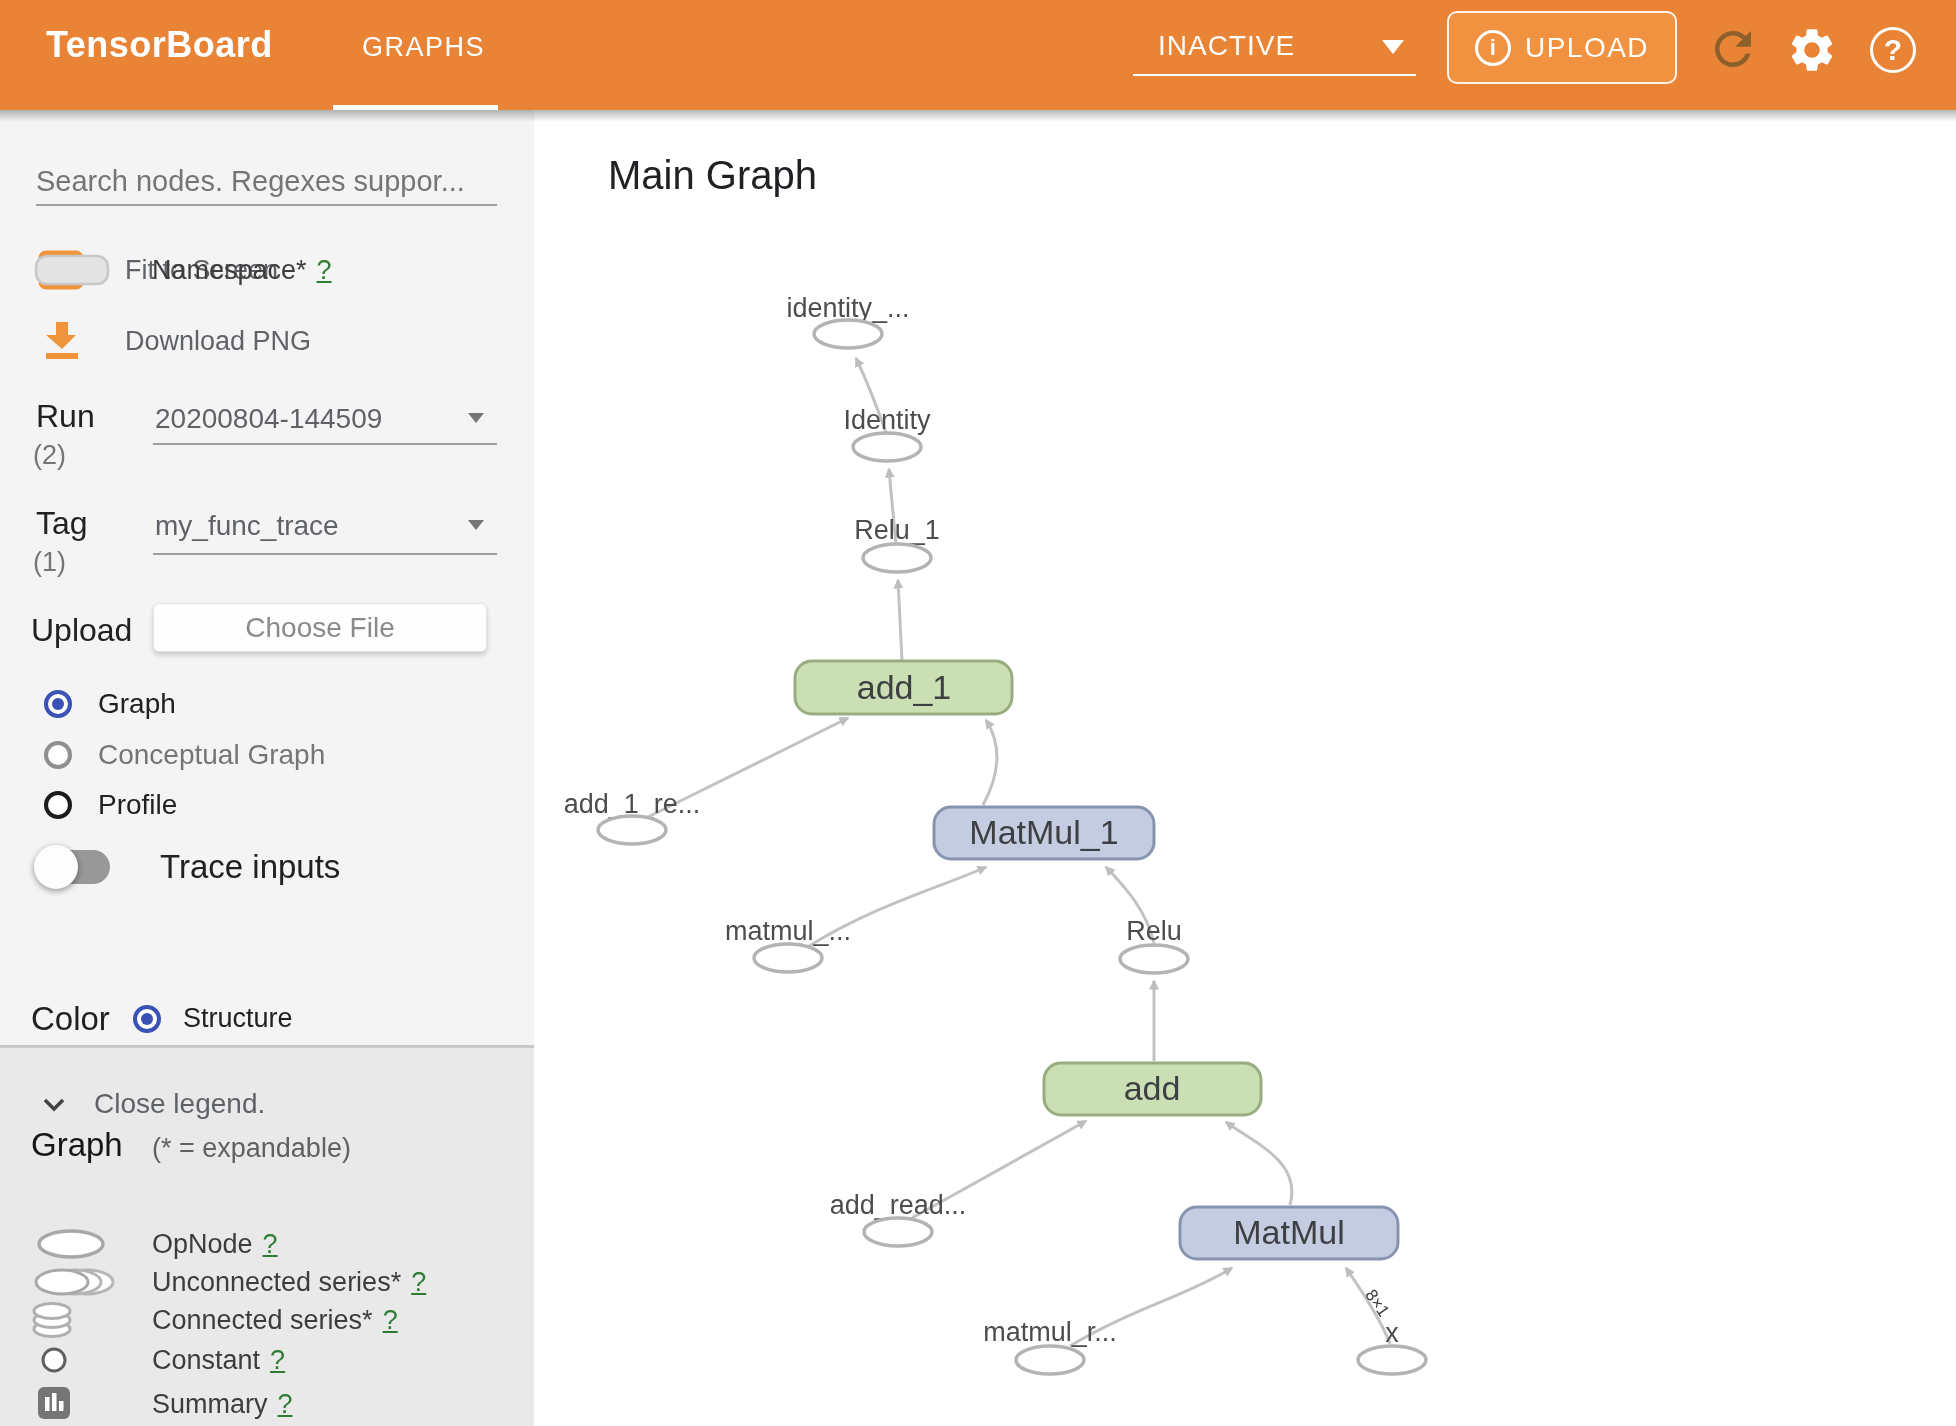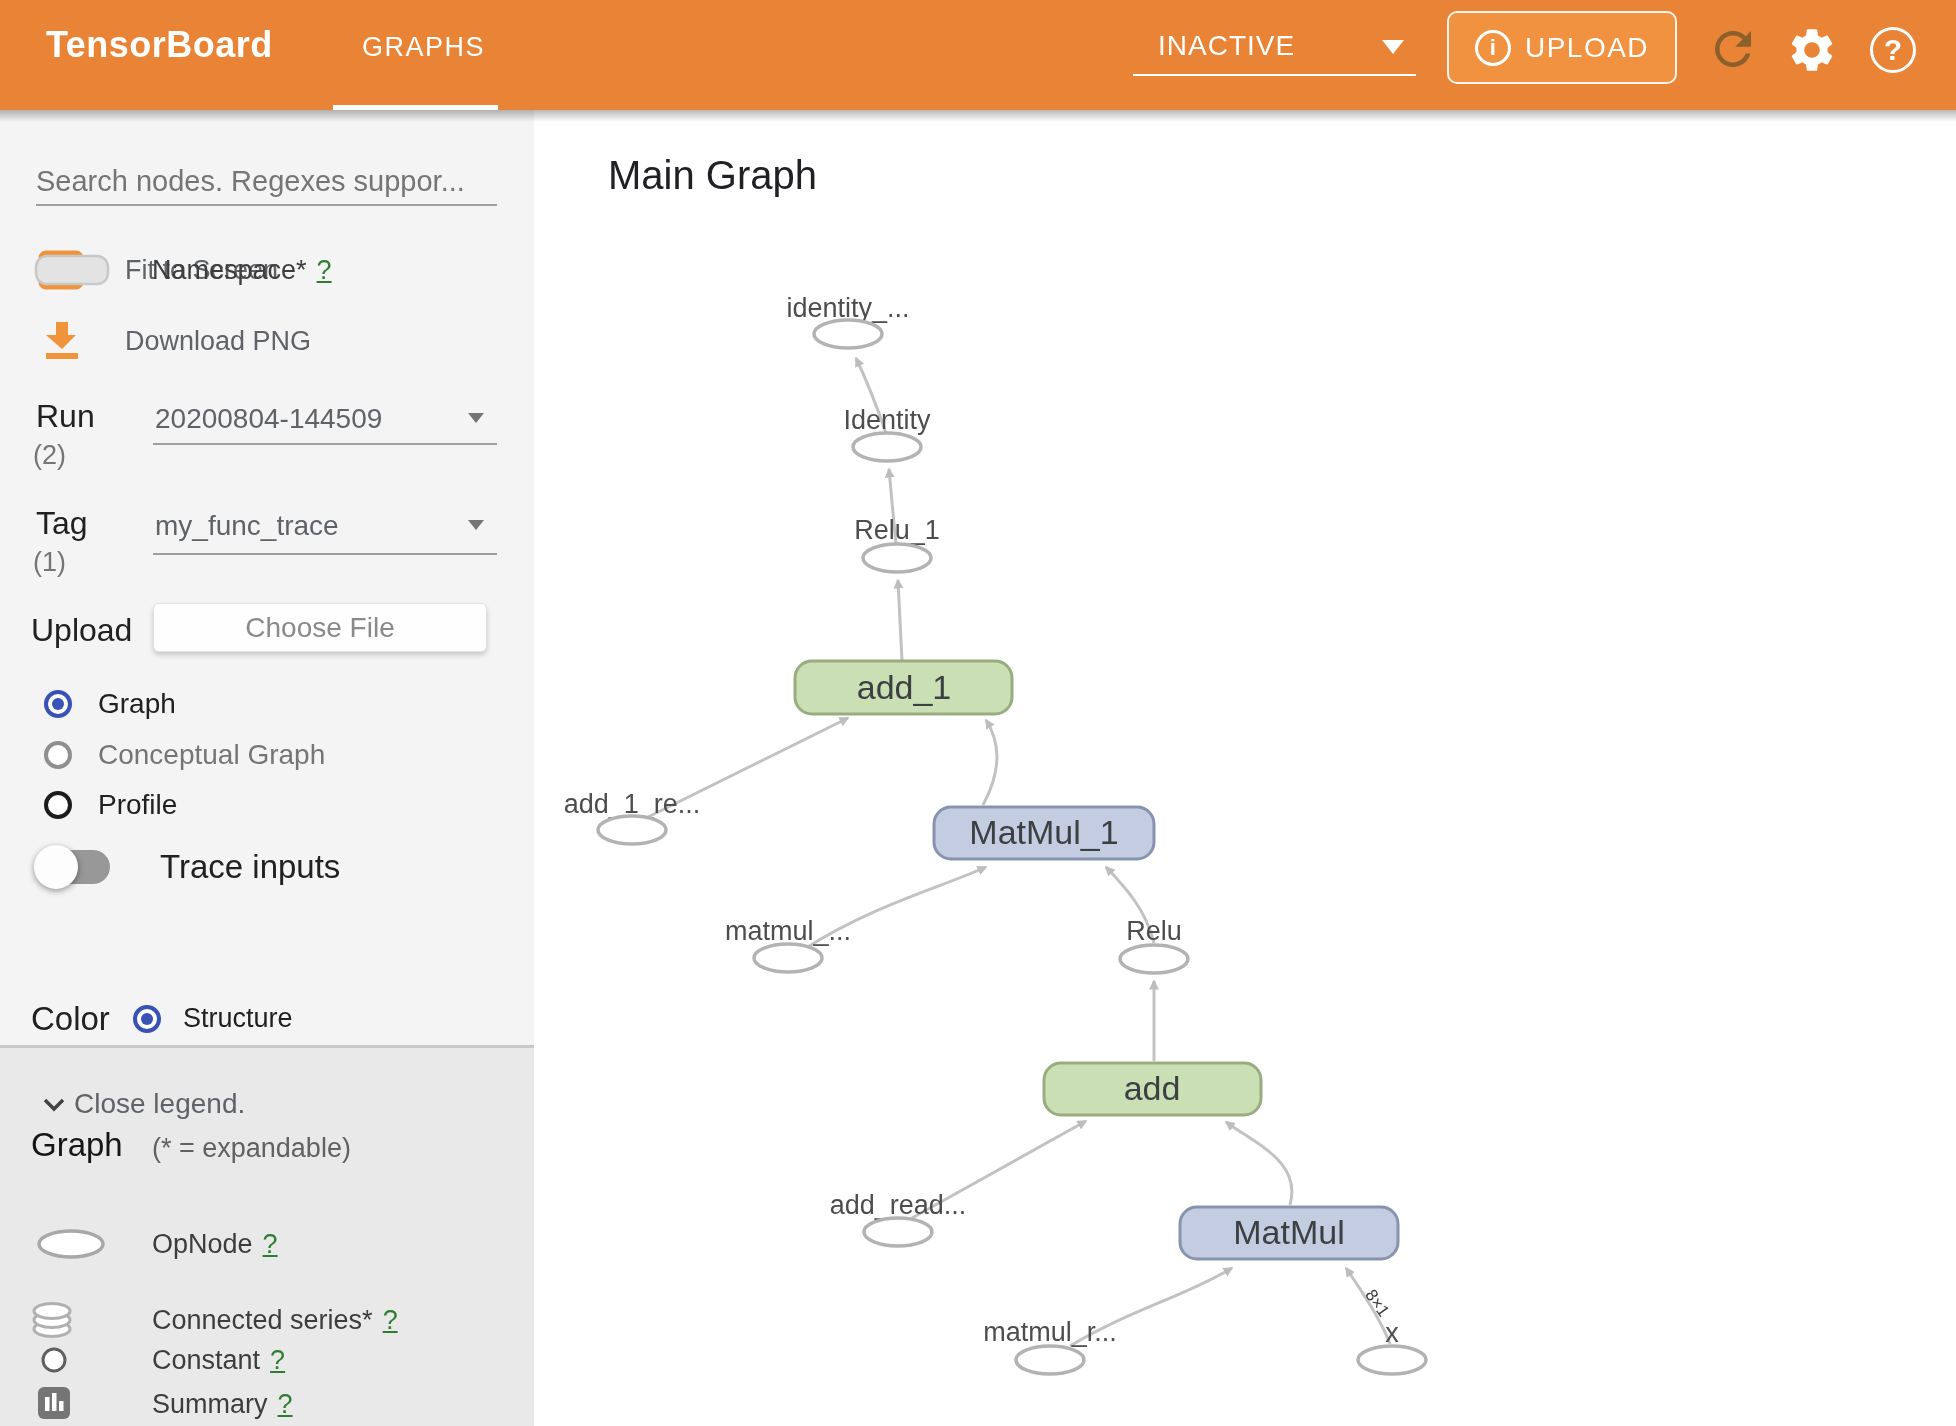--- a/index.html
+++ b/index.html
@@ -55,21 +55,21 @@
   .radio-label { font-size:28px; color:#212121; }
   .radio-label.dim { color:#757575; }
   .toggle-row { position:absolute; left:38px; display:flex; align-items:center; cursor:pointer; }
   .toggle-track { position:relative; width:72px; height:34px; border-radius:17px; background:#989898; }
   .toggle-thumb { position:absolute; left:-4px; top:-5px; width:44px; height:44px; border-radius:50%;
     background:#fdfdfd; box-shadow:0 2px 6px rgba(0,0,0,0.4); }
   .toggle-label { margin-left:50px; font-size:33px; color:#212121; }
 
   .legend-area { position:absolute; left:0; top:935px; width:534px; height:381px; background:#e9e9e9;
     border-top:3px solid #c9c9c9; }
-  .close-legend { position:absolute; left:42px; top:40px; display:flex; align-items:center; gap:8px; cursor:pointer; }
+  .close-legend { position:absolute; left:42px; top:40px; display:flex; align-items:center; gap:28px; cursor:pointer; }
   .close-legend-text { font-size:28px; color:#5f6368; }
   .legend-title { position:absolute; left:31px; top:78px; font-size:33px; color:#161616; }
   .legend-sub { position:absolute; left:152px; top:85px; font-size:27px; color:#616161; }
   .legend-row { position:absolute; left:0; width:534px; height:40px; }
   .legend-icon { position:absolute; left:0; top:0; width:130px; height:40px; }
   .legend-label { position:absolute; left:152px; top:5px; font-size:27px; color:#3d3d3d; }
   .legend-help { color:#2e7d32; text-decoration:underline; cursor:pointer; margin-left:10px; }
 
   
   .main { position:absolute; left:534px; top:110px; width:1422px; height:1316px; background:#fff; }
@@ -195,20 +195,30 @@
 
       <div class="legend-row" style="top:176px;">
         <svg class="legend-icon">
           <ellipse cx="71" cy="20" rx="32" ry="13" fill="#fff" stroke="#a8a8a8" stroke-width="3.5"></ellipse>
         </svg>
         <div class="legend-label">
           <span>OpNode</span><span class="legend-help">?</span>
         </div>
       </div>
 
+      <div class="legend-row" style="top:214px;">
+        <svg class="legend-icon">
+          <ellipse cx="87" cy="20" rx="26" ry="12" fill="#fff" stroke="#b5b5b5" stroke-width="3"></ellipse>
+          <ellipse cx="75" cy="20" rx="26" ry="12" fill="#fff" stroke="#b5b5b5" stroke-width="3"></ellipse>
+          <ellipse cx="62" cy="20" rx="26" ry="12" fill="#fff" stroke="#a8a8a8" stroke-width="3"></ellipse>
+        </svg>
+        <div class="legend-label">
+          <span>Unconnected series*</span><span class="legend-help">?</span>
+        </div>
+      </div>
 
       <div class="legend-row" style="top:252px;">
         <svg class="legend-icon">
           <ellipse cx="52" cy="29" rx="18" ry="7.5" fill="#fff" stroke="#b0b0b0" stroke-width="3"></ellipse>
           <ellipse cx="52" cy="20" rx="18" ry="7.5" fill="#fff" stroke="#b0b0b0" stroke-width="3"></ellipse>
           <ellipse cx="52" cy="11" rx="18" ry="7.5" fill="#fff" stroke="#b0b0b0" stroke-width="3"></ellipse>
         </svg>
         <div class="legend-label">
           <span>Connected series*</span><span class="legend-help">?</span>
         </div>

